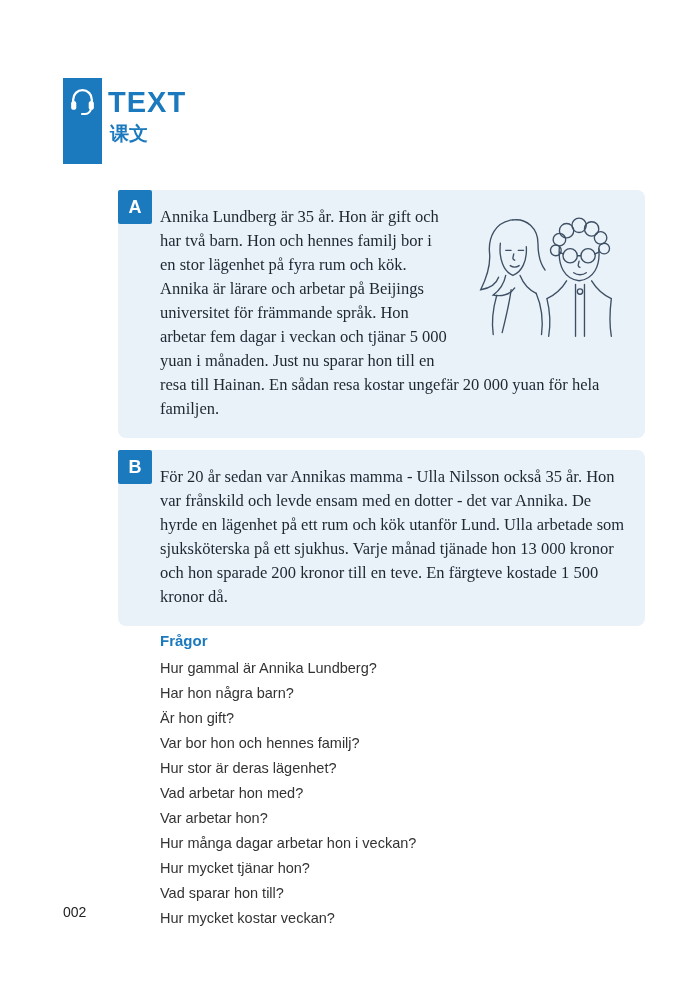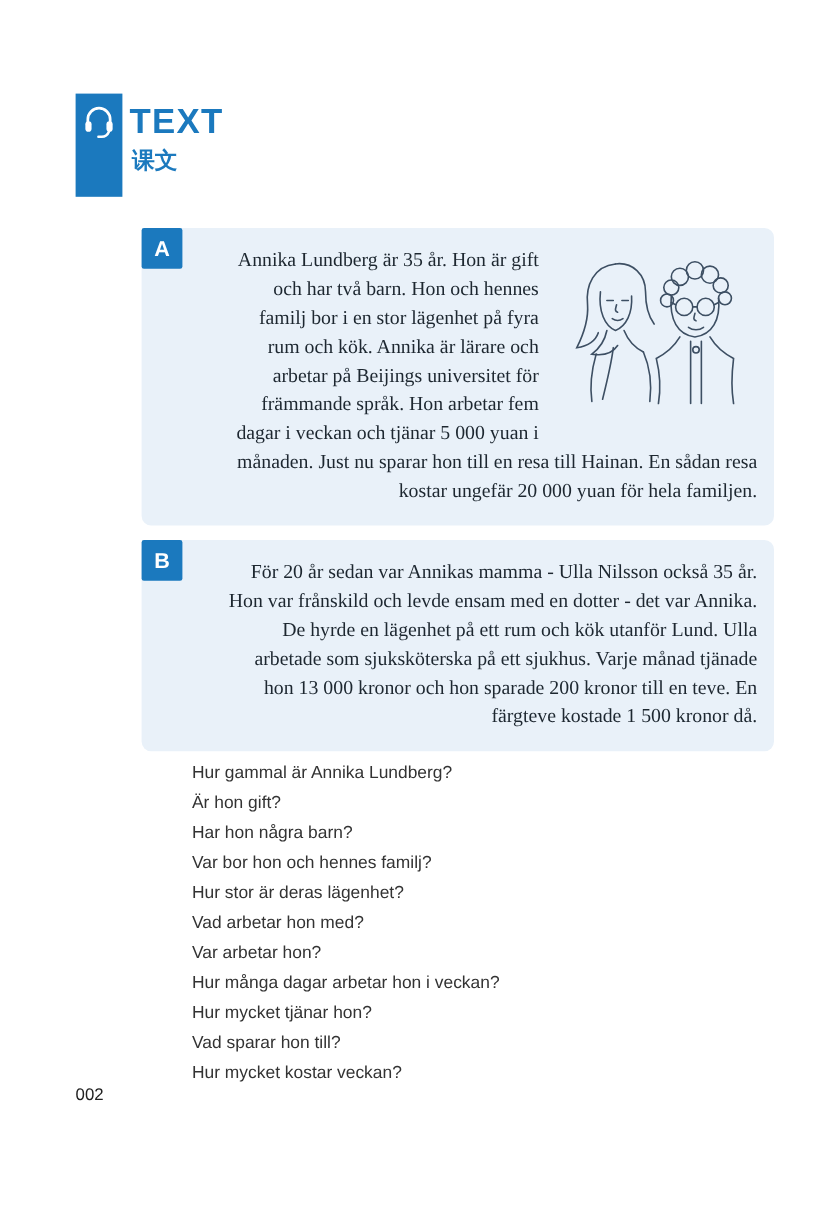--- a/index.html
+++ b/index.html
@@ -42,21 +42,21 @@
   .box-b { top: 450px; min-height: 160px; }
   .section-label {
     position: absolute; left: 0; top: 0;
     width: 34px; height: 34px;
     background: #1b79be; color: #ffffff;
     display: flex; align-items: center; justify-content: center;
     font-family: "Liberation Sans", sans-serif;
     font-weight: bold; font-size: 18px;
     border-radius: 2px;
   }
-  .passage-text { text-align: right; margin-left: 27px; }
+  .passage-text { text-align: left; }
 
   .illustration {
     float: right;
     width: 170px; height: 148px;
     margin: 0 0 14px 12px;
   }
 
   
   .questions-block {
     position: absolute; left: 160px; top: 632px;
@@ -131,24 +131,25 @@
   </div>
   <p class="passage-text">Annika Lundberg är 35 år. Hon är gift och har två barn. Hon och hennes familj bor i en stor lägenhet på fyra rum och kök. Annika är lärare och arbetar på Beijings universitet för främmande språk. Hon arbetar fem dagar i veckan och tjänar 5 000 yuan i månaden. Just nu sparar hon till en resa till Hainan. En sådan resa kostar ungefär 20 000 yuan för hela familjen.</p>
 </div>
 
 <div class="passage-box box-b">
   <div class="section-label">B</div>
   <p class="passage-text">För 20 år sedan var Annikas mamma - Ulla Nilsson också 35 år. Hon var frånskild och levde ensam med en dotter - det var Annika. De hyrde en lägenhet på ett rum och kök utanför Lund. Ulla arbetade som sjuksköterska på ett sjukhus. Varje månad tjänade hon 13 000 kronor och hon sparade 200 kronor till en teve. En färgteve kostade 1 500 kronor då.</p>
 </div>
 
 <div class="questions-block">
+  <div class="questions-heading">Frågor</div>
   <div>
       <div class="question-item">Hur gammal är Annika Lundberg?</div>
+      <div class="question-item">Har hon några barn?</div>
       <div class="question-item">Är hon gift?</div>
-      <div class="question-item">Har hon några barn?</div>
       <div class="question-item">Var bor hon och hennes familj?</div>
       <div class="question-item">Hur stor är deras lägenhet?</div>
       <div class="question-item">Vad arbetar hon med?</div>
       <div class="question-item">Var arbetar hon?</div>
       <div class="question-item">Hur många dagar arbetar hon i veckan?</div>
       <div class="question-item">Hur mycket tjänar hon?</div>
       <div class="question-item">Vad sparar hon till?</div>
       <div class="question-item">Hur mycket kostar veckan?</div>
     </div>
 </div>

